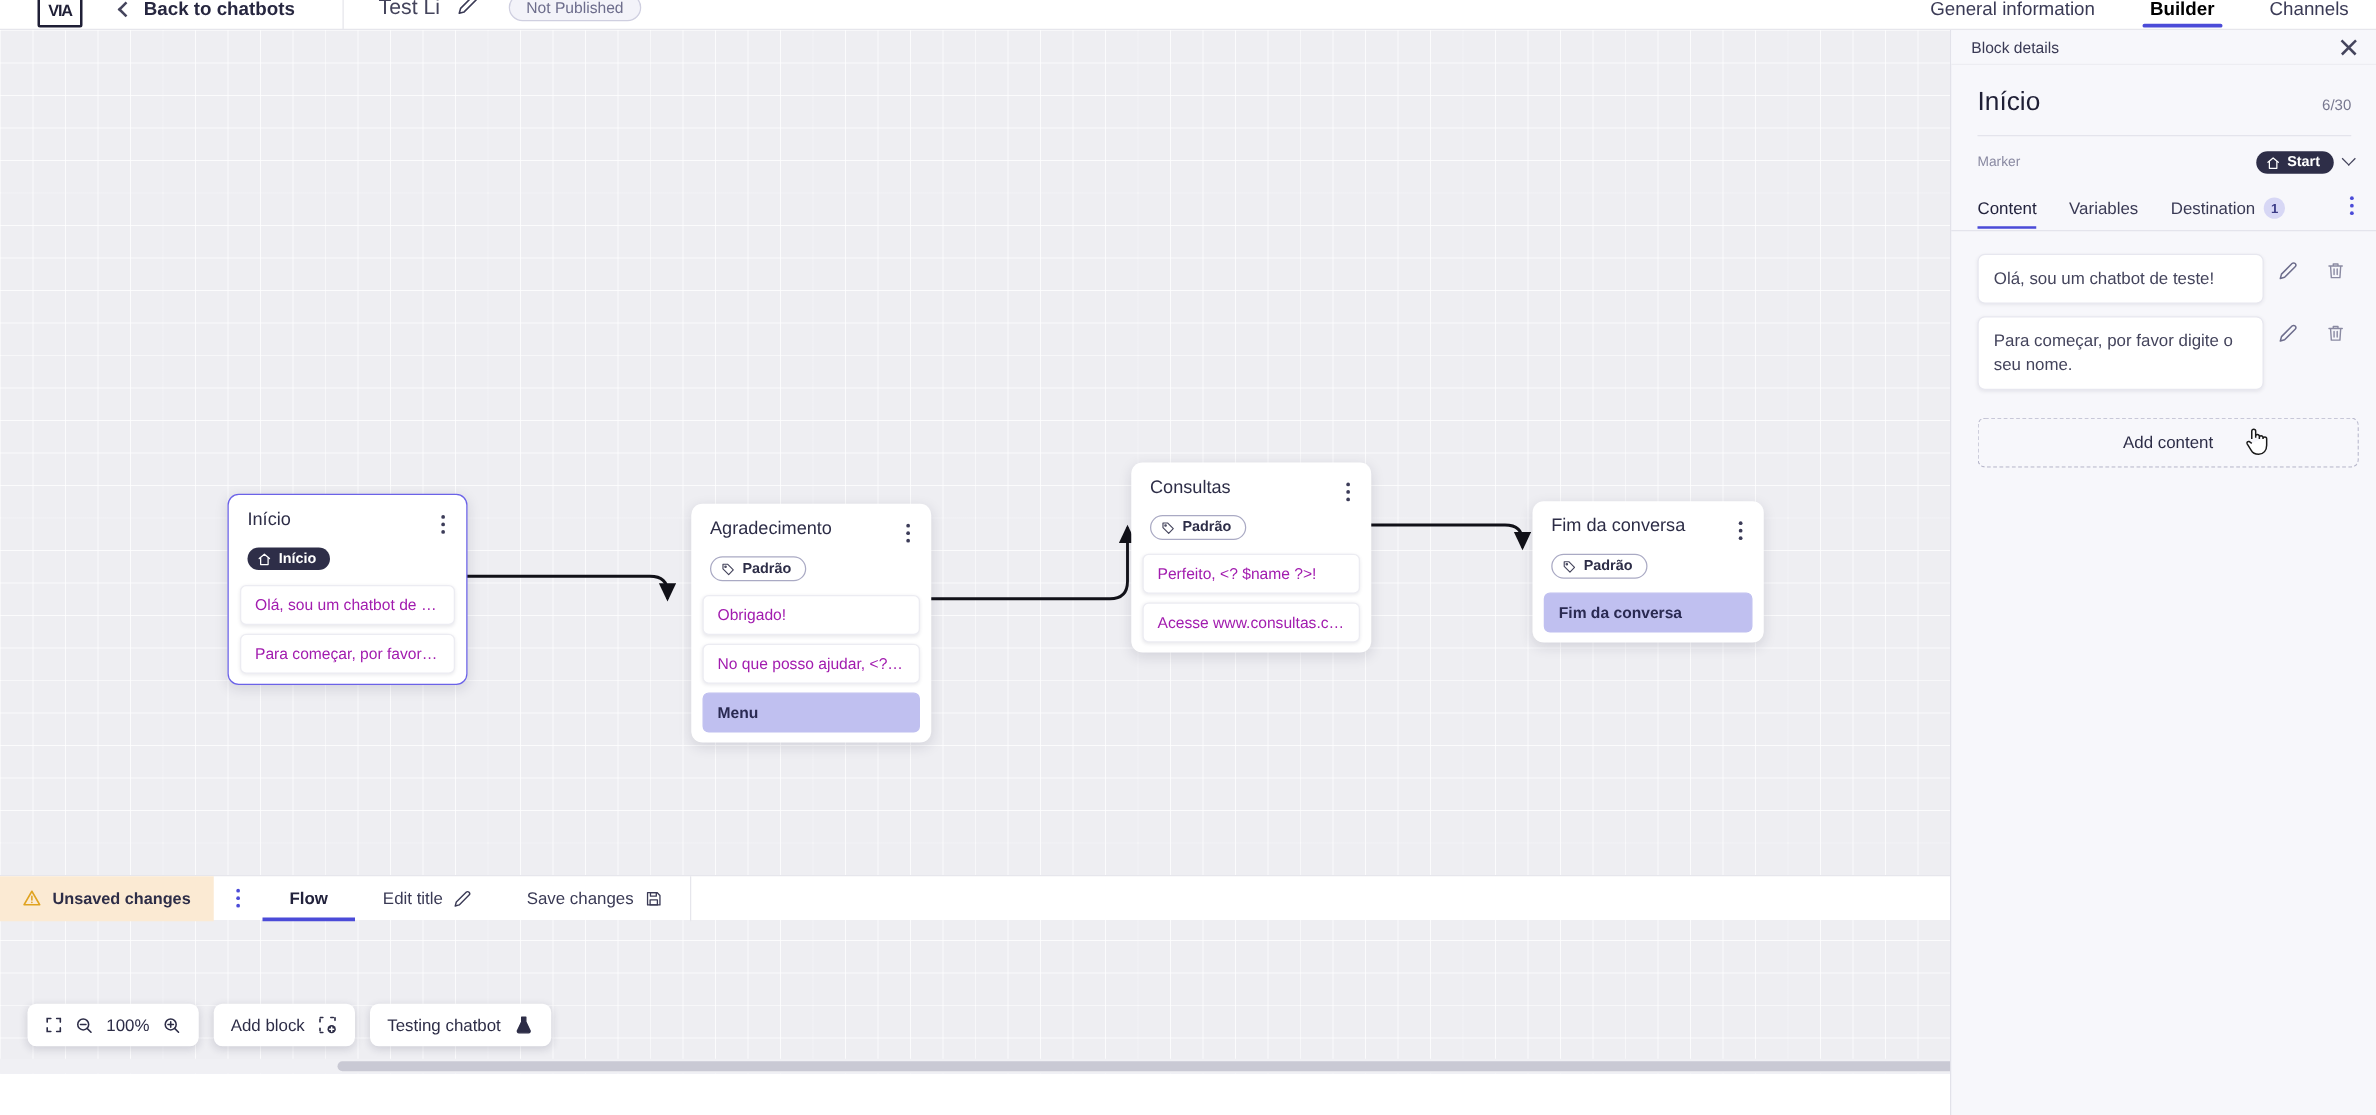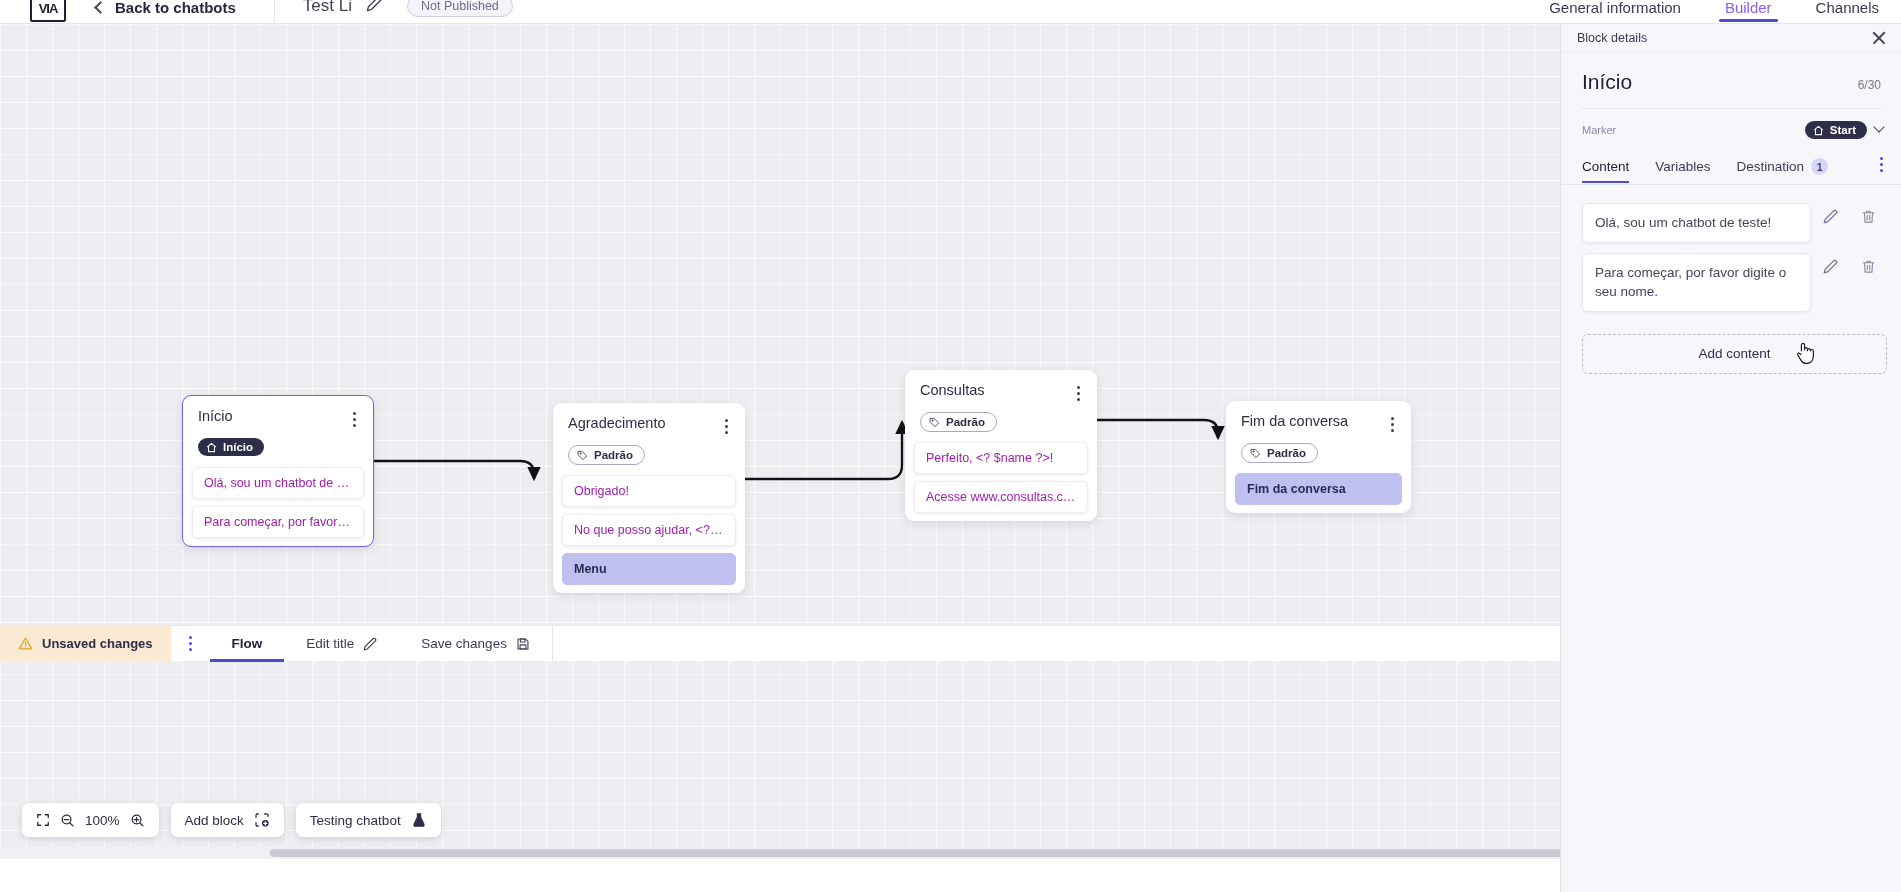--- a/index.html
+++ b/index.html
@@ -2,21 +2,21 @@
 <html><head>
 <meta charset="utf-8">
 <style>
   * { box-sizing: border-box; margin: 0; padding: 0; }
   html, body {
     width: 1901px; height: 892px;
     font-family: "Liberation Sans", sans-serif;
     background: #ffffff;
     overflow: hidden;
   }
-  .app { position: relative; width: 1901px; height: 661px; }
+  .app { position: relative; width: 1901px; height: 736px; }
 
   
   .topbar {
     position: absolute; top: 0; left: 0; width: 1901px; height: 24px;
     background: #ffffff; border-bottom: 1px solid #e6e6ec;
     display: flex; align-items: center;
   }
   .logo-box {
     margin-left: 30px; width: 36px; height: 26px;
     border: 2px solid #1f1f36; border-radius: 2px;
@@ -47,21 +47,21 @@
     white-space: nowrap;
   }
   .right-tabs {
     position: absolute; right: 0; top: 0; height: 24px;
     display: flex; align-items: flex-end; gap: 0;
   }
   .rt {
     font-size: 15px; color: #3a3a55; padding: 0 22px 5px 22px;
     position: relative; top: -3px; white-space: nowrap; cursor: pointer;
   }
-  .rt.active { color: #8b5cf6; font-weight: 400; }
+  .rt.active { color: #000000; font-weight: 700; }
   .rt.active::after {
     content: ""; position: absolute; left: 16px; right: 16px; bottom: -1px;
     height: 3px; background: #4b4bd8; border-radius: 2px;
   }
 
   
   .canvas {
     position: absolute; top: 24px; left: 0; width: 1560px; height: 835px;
     background: #eeeef2;
     background-image:

